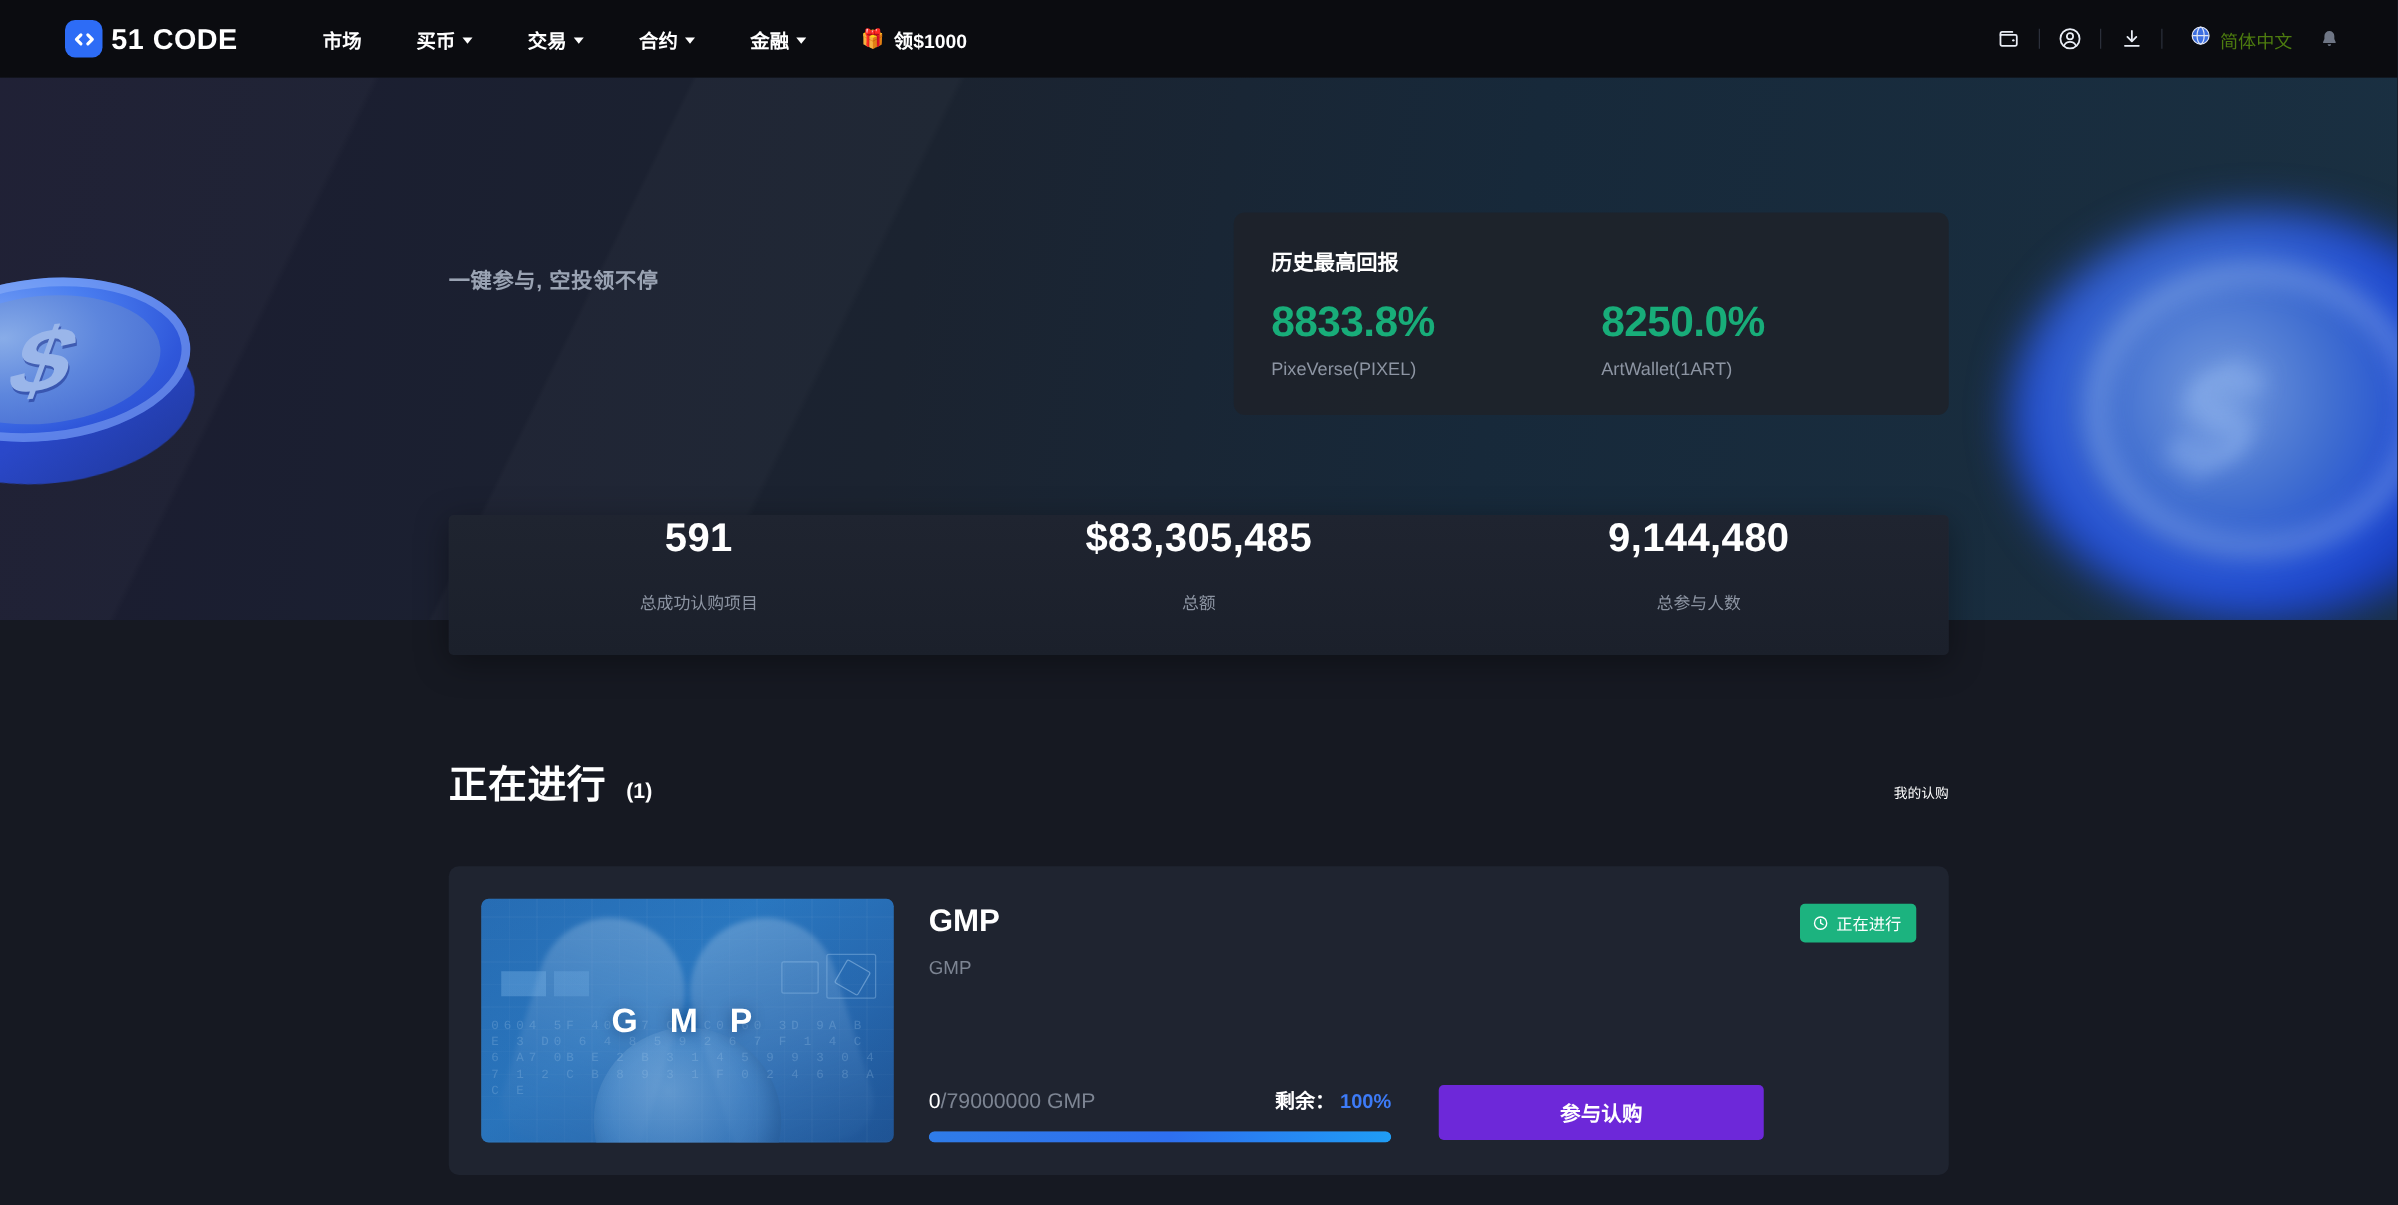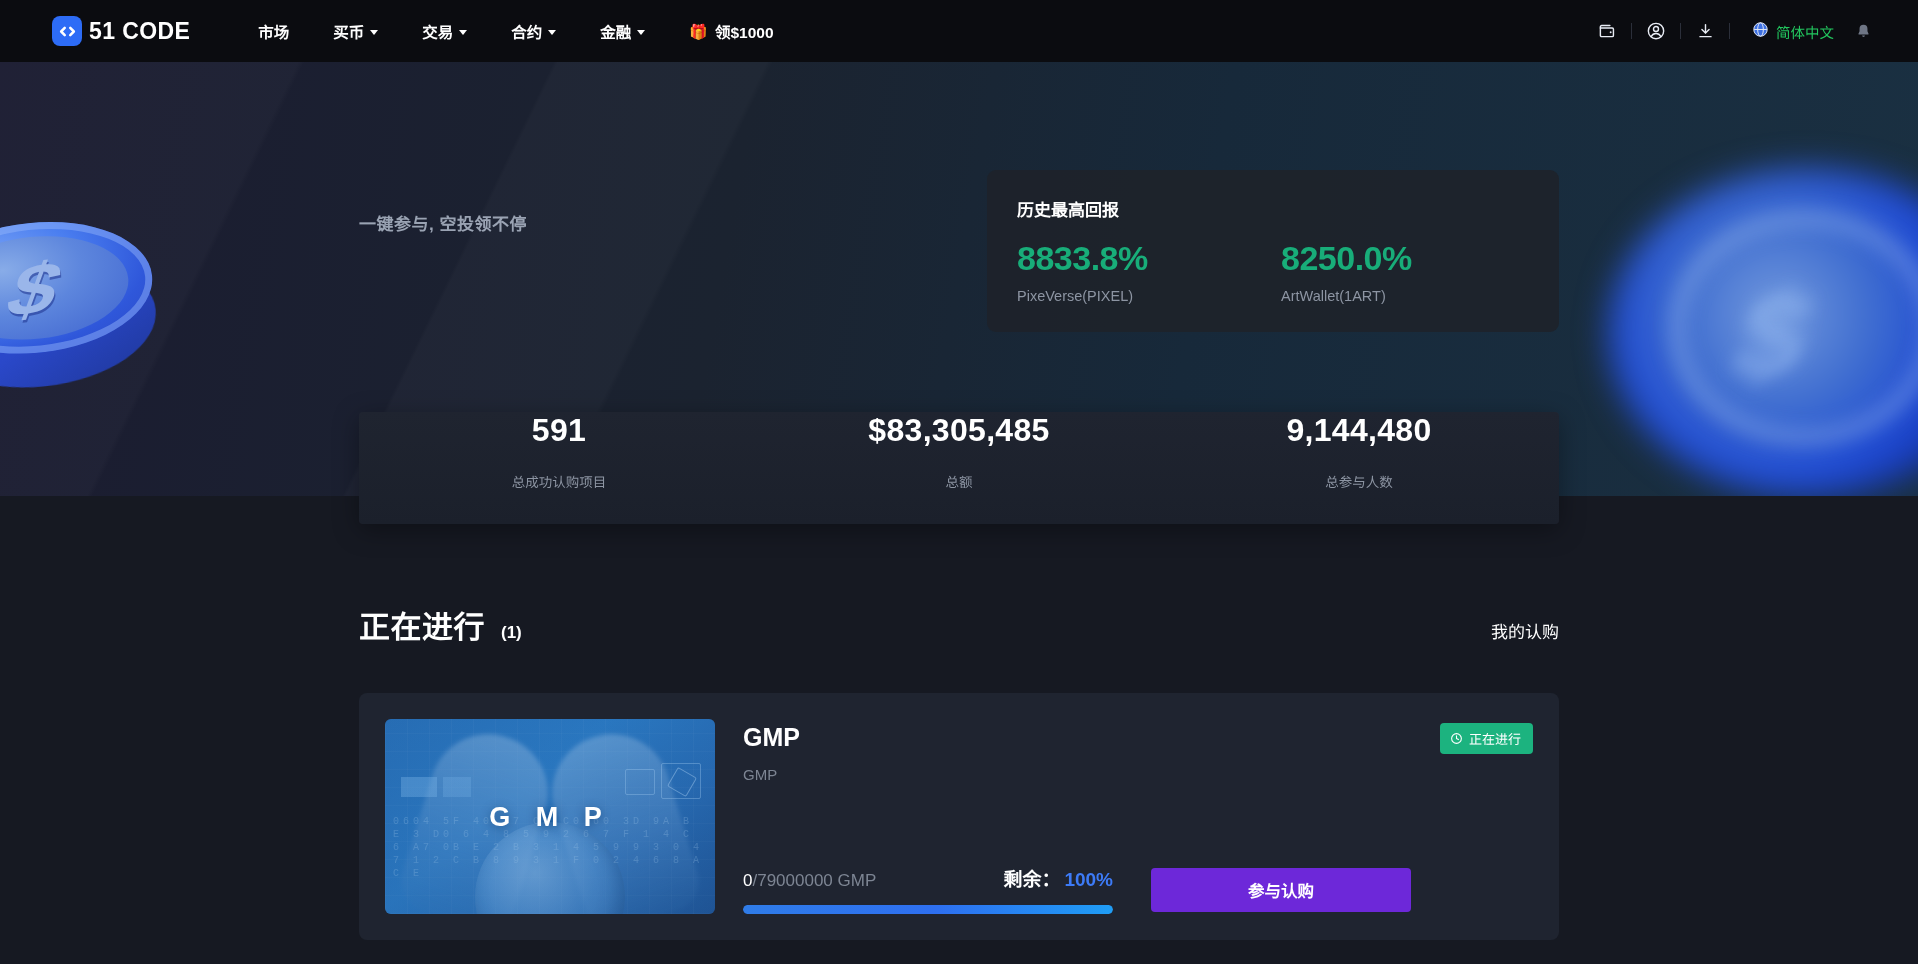--- a/index.html
+++ b/index.html
@@ -74,21 +74,21 @@
     color: #e9edf5;
   }
   .nav-divider {
     width: 1px; height: 16px; background: #2b2f3a; margin: 0 6px;
   }
   .lang-btn {
     display: flex; align-items: center; gap: 7px;
     padding: 0 12px 0 16px;
     height: 36px; cursor: pointer;
   }
-  .lang-text { color: #22c55e; font-size: 14.5px; white-space: nowrap; }
+  .lang-text { color: #4d7c0f; font-size: 14.5px; white-space: nowrap; }
   .bell-btn { width: 34px; height: 36px; display:flex; align-items:center; justify-content:center; cursor:pointer; color:#6f7685; }
 
   
   .hero {
     position: relative;
     height: 434px;
     overflow: hidden;
     background:
       linear-gradient(100deg, #1b1c31 0%, #1b2330 38%, #17293a 62%, #1a3042 100%);
   }
@@ -267,21 +267,21 @@
   }
   .section-count {
     color: #ffffff;
     font-size: 17px;
     font-weight: 600;
     margin-left: 16px;
   }
   .section-link {
     margin-left: auto;
     color: #ffffff;
-    font-size: 17px;
+    font-size: 11px;
     cursor: pointer;
     text-align: right;
   }
 
   
   .project-card {
     width: 1200px;
     background: #1f2430;
     border-radius: 8px;
     padding: 26px 26px 26px 26px;
@@ -413,21 +413,21 @@
   .progress-meta {
     display: flex;
     align-items: baseline;
     margin-bottom: 14px;
   }
   .amount-raised { color: #ffffff; font-size: 17px; }
   .amount-total { color: #7d8593; font-size: 17px; }
   .remaining {
     margin-left: auto;
     color: #ffffff;
-    font-size: 19px;
+    font-size: 16px;
     font-weight: 700;
   }
   .remaining .val { color: #3d7bf7; margin-left: 4px; }
   .progress-track {
     height: 9px;
     border-radius: 5px;
     background: #2b3140;
     overflow: hidden;
   }
   .progress-fill {

